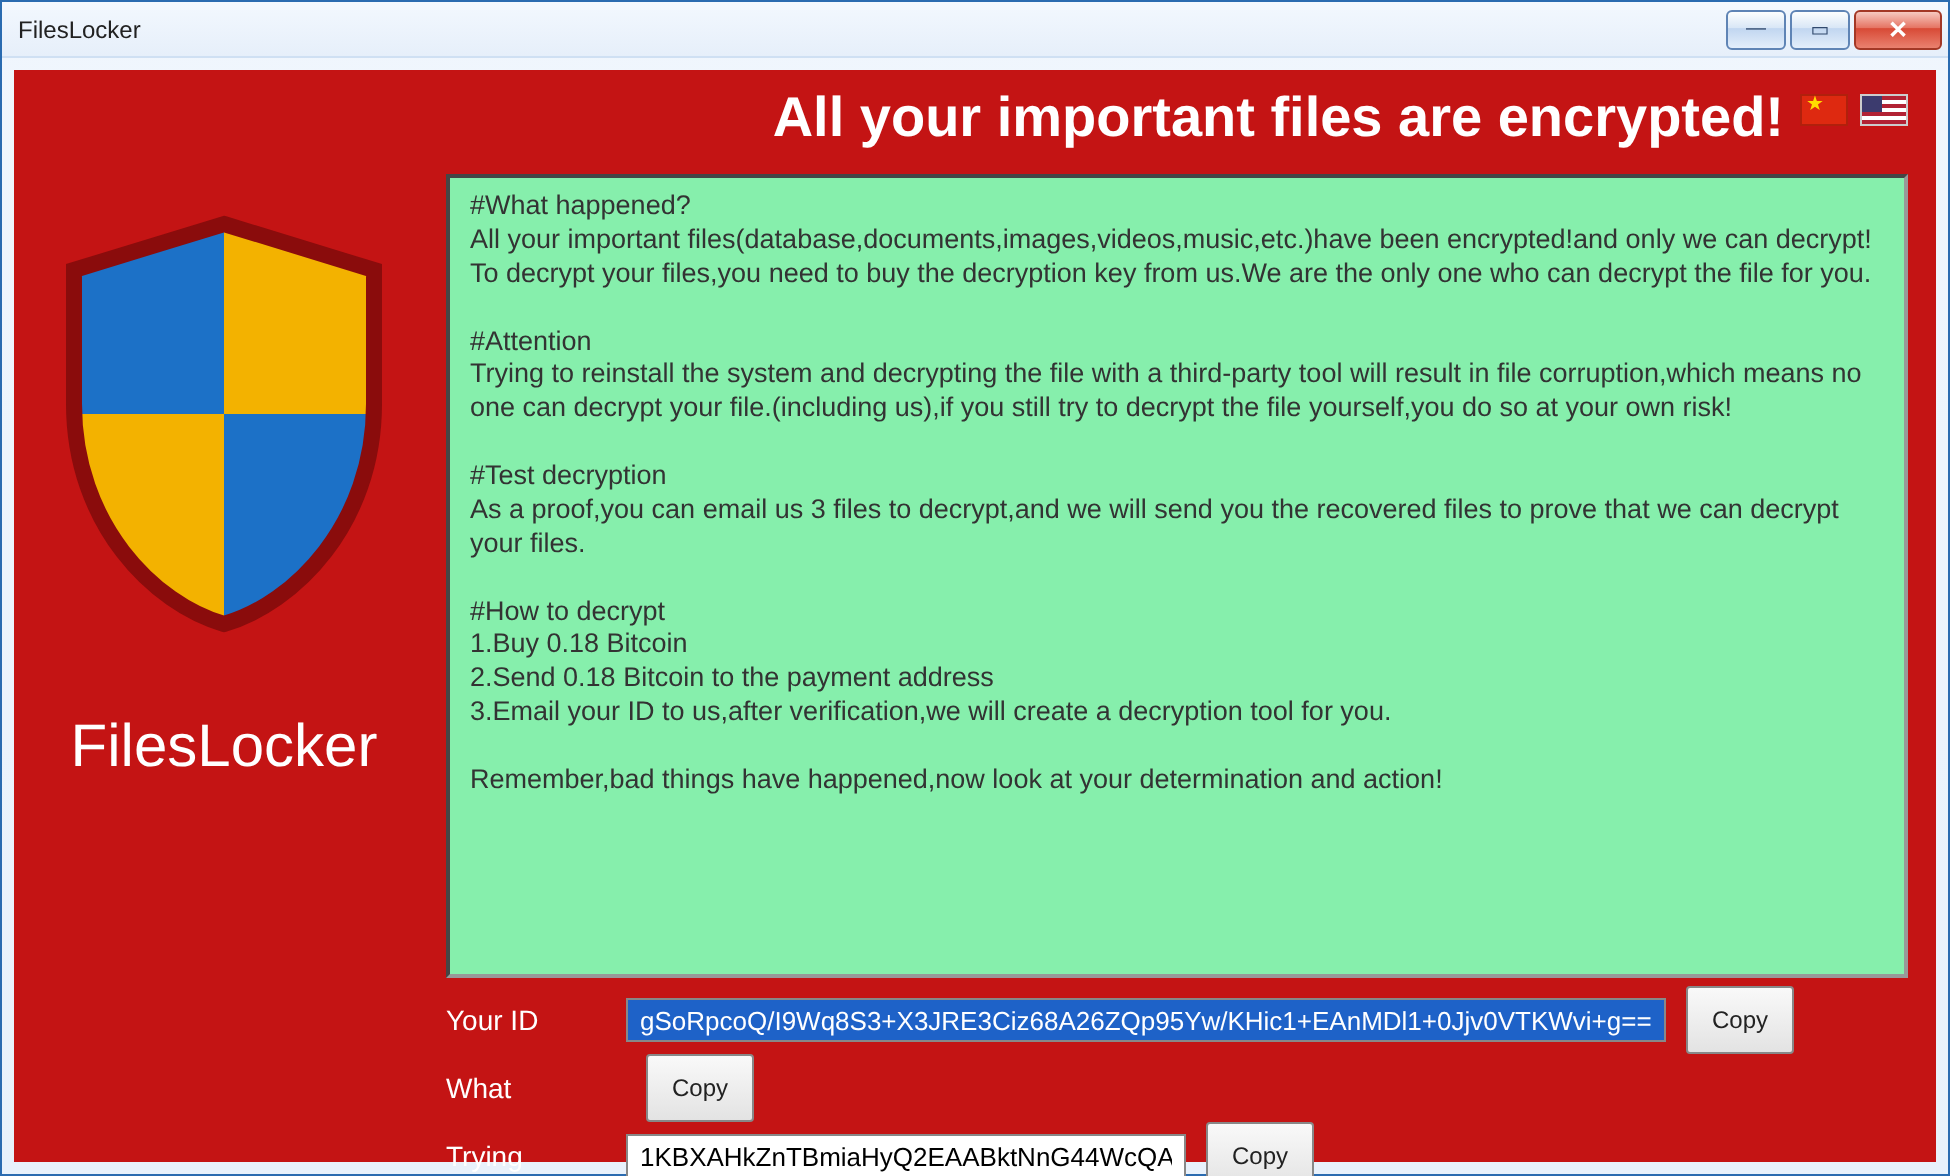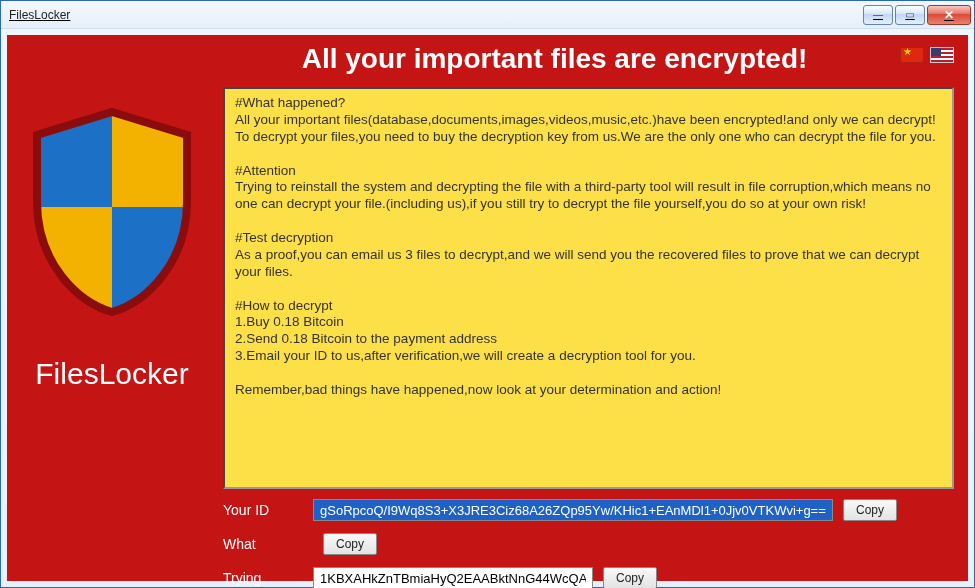--- a/index.html
+++ b/index.html
@@ -6,21 +6,20 @@
 body {
   width: 975px; height: 588px;
   font-family: "Segoe UI", Tahoma, sans-serif;
   background: #fff;
   overflow: hidden;
 }
 .window {
   width: 975px; height: 588px;
   border: 1px solid #2a6bb0;
   background: linear-gradient(#f0f6fd,#e8f1fb);
-  text-decoration: underline;
 }
 .titlebar {
   height: 28px;
   display: flex; align-items: center;
   padding: 0 2px 0 8px;
   background: linear-gradient(#f3f8fe,#e6effa);
   border-bottom: 1px solid #cfe0f3;
 }
 .titlebar .title {
   flex: 1; font-size: 12px; color: #222;
@@ -43,21 +42,21 @@
   width: 100%; height: calc(100% - 28px);
   padding: 6px;
 }
 .panel {
   width: 100%; height: 100%;
   background: #c41414;
   position: relative;
 }
 .headline {
   position: absolute; top: 8px; left: 210px; right: 16px;
-  text-align: center;
+  text-align: right;
 }
 .headline-text {
   color: #fff; font-size: 28px; font-weight: 700;
   font-family: Verdana, Geneva, sans-serif;
   display: inline-block;
   padding-right: 60px;
 }
 .flags {
   position: absolute; right: 14px; top: 12px;
   display: flex; gap: 6px;
@@ -84,21 +83,21 @@
 }
 .shield-wrap { width: 170px; height: 210px; }
 .app-name {
   color: #fff; font-size: 30px; font-weight: 400;
   font-family: "Segoe UI Light","Segoe UI",sans-serif;
   margin-top: 40px;
 }
 .message-box {
   position: absolute; left: 216px; right: 14px; top: 52px;
   height: 402px;
-  background: #fde047;
+  background: #86efac;
   border: 2px inset #999;
   padding: 6px 10px;
   overflow: hidden;
 }
 .message-box .msg {
   color: #333; font-family: Verdana, Geneva, sans-serif;
   font-size: 13.5px; line-height: 1.25;
   white-space: pre-wrap;
 }
 .form-area {
@@ -112,21 +111,21 @@
 .form-row .lbl { width: 90px; }
 .form-row input {
   height: 22px; border: 1px solid #888; background: #fff;
   font-family: inherit; font-size: 13px; padding: 0 6px;
   color: #000;
 }
 .form-row input.sel {
   background: #1e62c8; color: #fff;
 }
 .copy-btn {
-  margin-left: 10px; height: 22px; padding: 0 12px;
+  margin-left: 10px; height: 34px; padding: 0 12px;
   background: linear-gradient(#f9f9f9,#e3e3e3);
   border: 1px solid #888; border-radius: 2px;
   font-size: 12px; color: #222;
 }
 #row-id input { width: 520px; }
 #row-email input { width: 260px; }
 #row-payment input { width: 280px; }
 </style>
 </head>
 <body>

